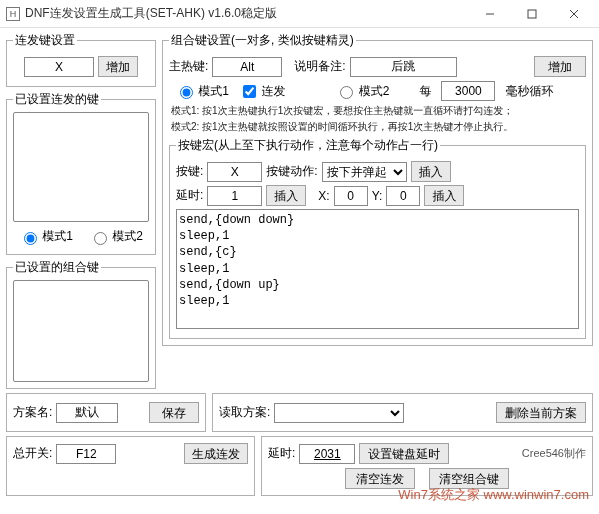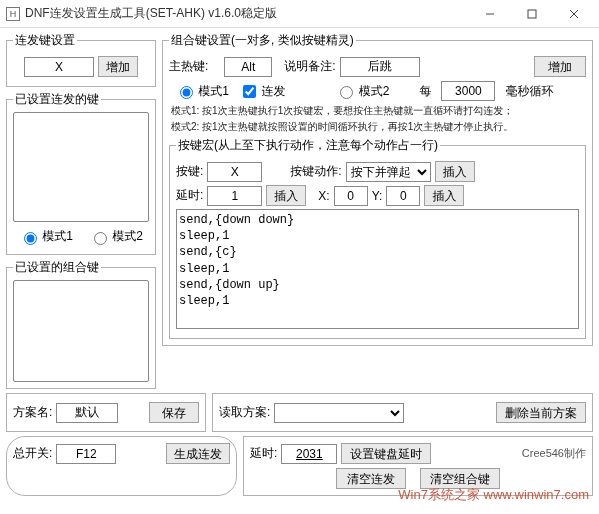--- a/index.html
+++ b/index.html
@@ -99,21 +99,21 @@
     resize: none;
     padding: 2px;
     line-height: 1.35;
   }
   fieldset.noshead { padding-top: 6px; }
   .bottom-area { padding: 0 6px; display:flex; flex-direction:column; gap:4px; }
   .bottom-row1 { display:flex; gap:6px; }
   .plan-box { width:200px; }
   .read-plan-box { flex:1; }
   .bottom-row2 { display:flex; gap:6px; }
-  .main-switch-box { width:231px;border-radius:19px; }
+  .main-switch-box { width:249px; }
   .delay-box { flex:1; }
   .sel {
     font-family: inherit;
     font-size: 12px;
     border: 1px solid #888;
     height: 20px;
     background: #fff;
   }
   .watermark {
     position:absolute;
@@ -179,23 +179,23 @@
         <select size="6" class="listbox" style="height:102px;"></select>
       </fieldset>
     </div>
 
     <div class="right-col">
       <fieldset>
         <legend>组合键设置(一对多, 类似按键精灵)</legend>
 
         <div class="row">
           <span class="lbl">主热键:</span>
-          <input class="inp" style="width: 48px; margin-left: 12px;" value="Alt">
+          <input class="inp" style="width: 70px;" value="Alt">
           <span class="lbl" style="margin-left:8px;">说明备注:</span>
-          <input class="inp" style="width: 80px; font-family: Liberation Serif, serif;" value="后跳">
+          <input class="inp" style="width: 107px; font-family: Liberation Serif, serif;" value="后跳">
           <span style="flex:1"></span>
           <button class="btn" style="min-width:52px;">增加</button>
         </div>
 
         <div class="mode-row">
           <label class="lbl">
             <input type="radio" class="radio" name="cm" checked="" style=""> <span>模式1</span>
           </label>
           <label class="lbl">
             <input type="checkbox" class="check" checked="" style=""> <span>连发</span>
@@ -211,21 +211,21 @@
         </div>
 
         <div class="info-text">模式1: 按1次主热键执行1次按键宏，要想按住主热键就一直循环请打勾连发；</div>
         <div class="info-text" style="margin-top:-2px;">模式2: 按1次主热键就按照设置的时间循环执行，再按1次主热键才停止执行。</div>
 
         <fieldset style="margin-top:2px;">
           <legend>按键宏(从上至下执行动作，注意每个动作占一行)</legend>
           <div class="row">
             <span class="lbl">按键:</span>
             <input class="inp" style="width: 55px;" value="X">
-            <span class="lbl" style="margin-left:24px;text-align:right;">按键动作:</span>
+            <span class="lbl" style="margin-left:0;text-align:right;">按键动作:</span>
             <select class="sel" style="width:85px;">
               <option>按下并弹起</option>
             </select>
             <button class="btn">插入</button>
           </div>
           <div class="row">
             <span class="lbl">延时:</span>
             <input class="inp" style="width: 55px;" value="1">
             <button class="btn">插入</button>
             <span style="width:4px;"></span>

